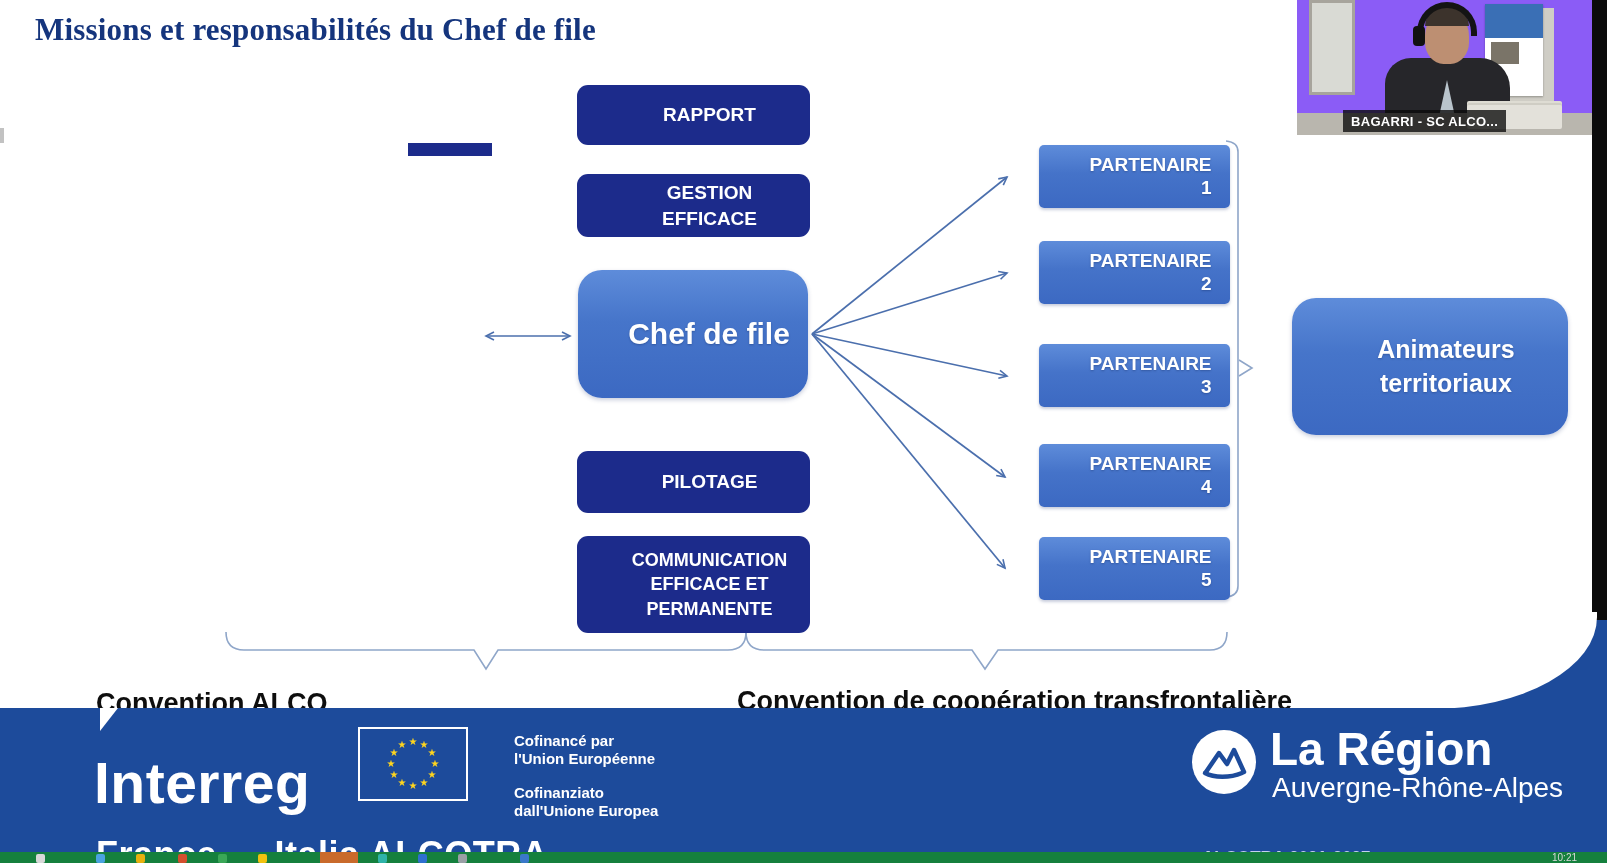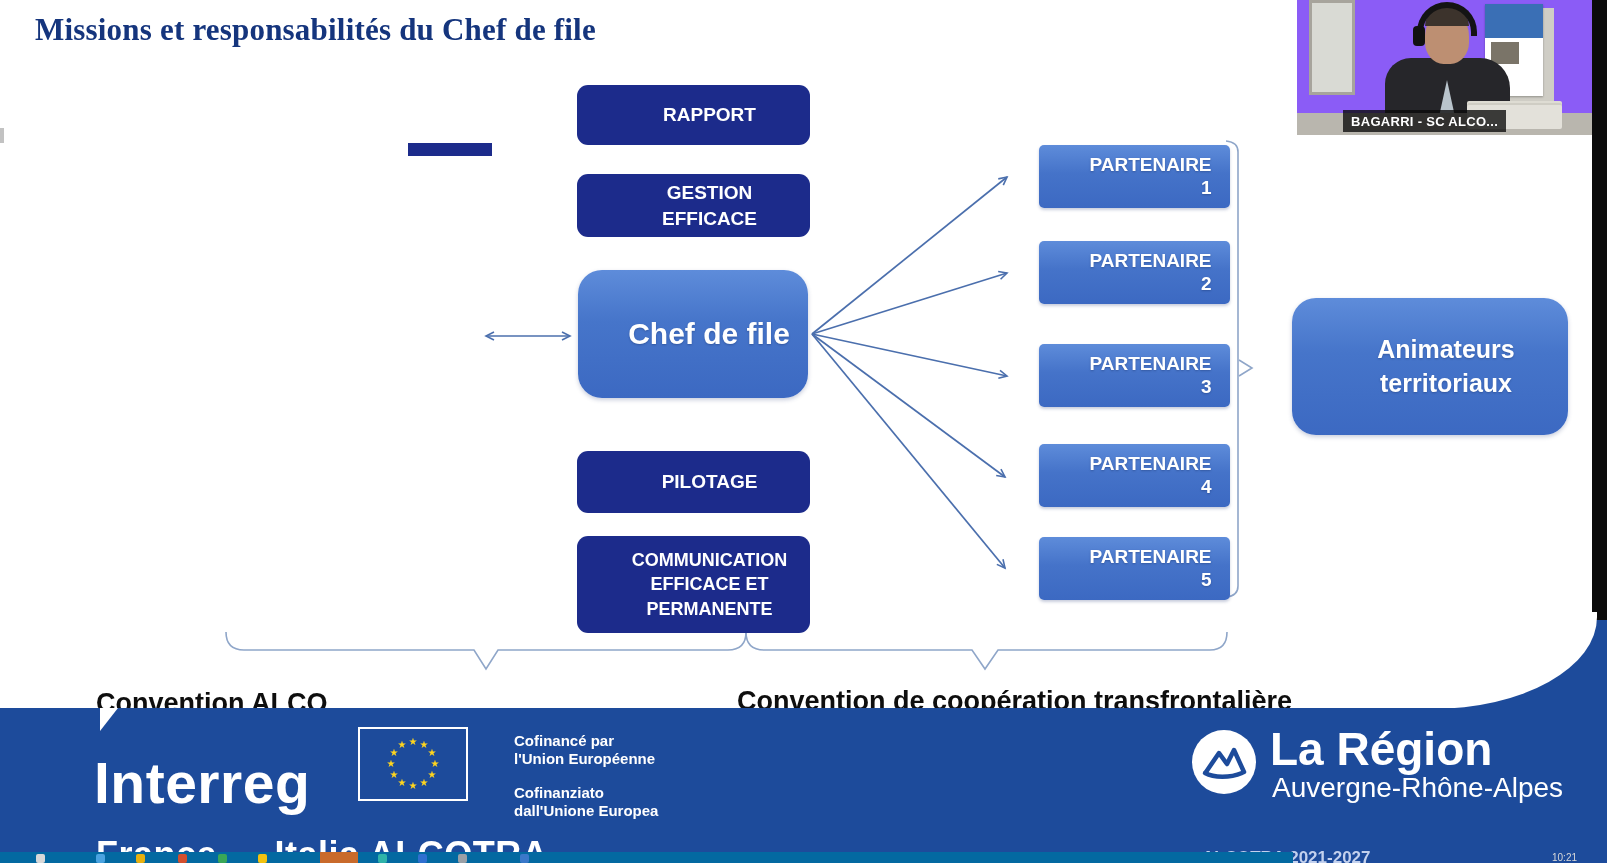--- a/index.html
+++ b/index.html
@@ -103,21 +103,21 @@
   .cofinanziato { position:absolute; left:482px; top:76px; font-size:15px; font-weight:700; line-height:1.22; color:#ffffff; }
   .programme-line { position:absolute; left:96px; top:126px; font-size:36px; font-weight:700; color:#ffffff; letter-spacing:0.5px; }
 
   .region-logo { position:absolute; left:1192px; top:22px; width:64px; height:64px; background:#ffffff; border-radius:50%; }
   .region-name { position:absolute; left:1270px; top:14px; font-size:46px; font-weight:700; color:#ffffff; }
   .region-sub { position:absolute; left:1272px; top:64px; font-size:28px; font-weight:400; color:#ffffff; }
   .authority-line { position:absolute; left:1202px; top:122px; font-size:17px; color:#c3d1ee; }
   .alcotra-line { position:absolute; left:1202px; top:140px; font-size:17px; font-weight:700; color:#c3d1ee; }
 
   
-  .taskbar { position:absolute; left:0; top:852px; width:1293px; height:11px; background:#0369a1; }
+  .taskbar { position:absolute; left:0; top:852px; width:1607px; height:11px; background:#15803d; }
   .tb-icon { position:absolute; top:2px; width:9px; height:9px; border-radius:2px; }
   .tb-active { position:absolute; left:320px; top:0; width:38px; height:11px; background:#c96a2b; }
   .tb-clock { position:absolute; left:1552px; top:0px; font-size:10px; color:#d8d8d8; }
 </style>
 </head>
 <body>
 
 <div id="stage">
 
   <div class="slide-title">Missions et responsabilités du Chef de file</div>

